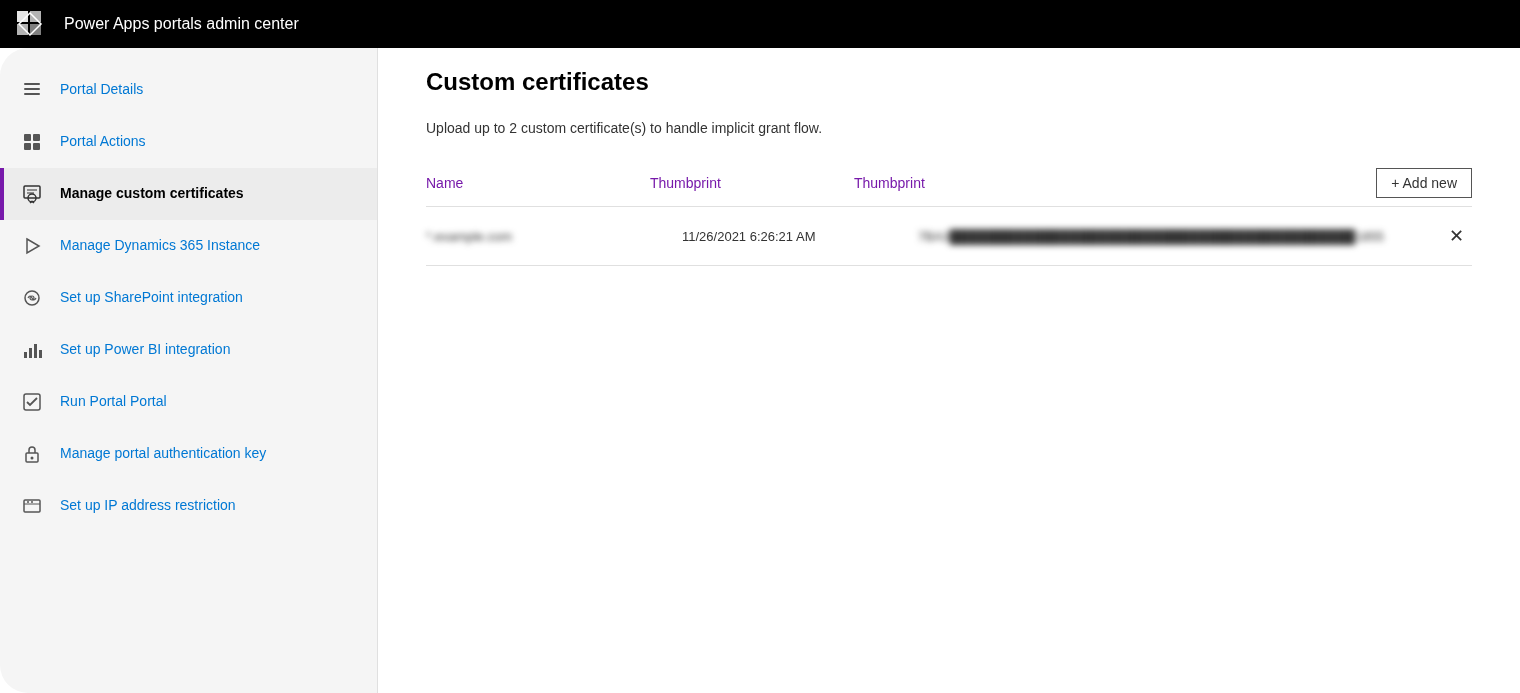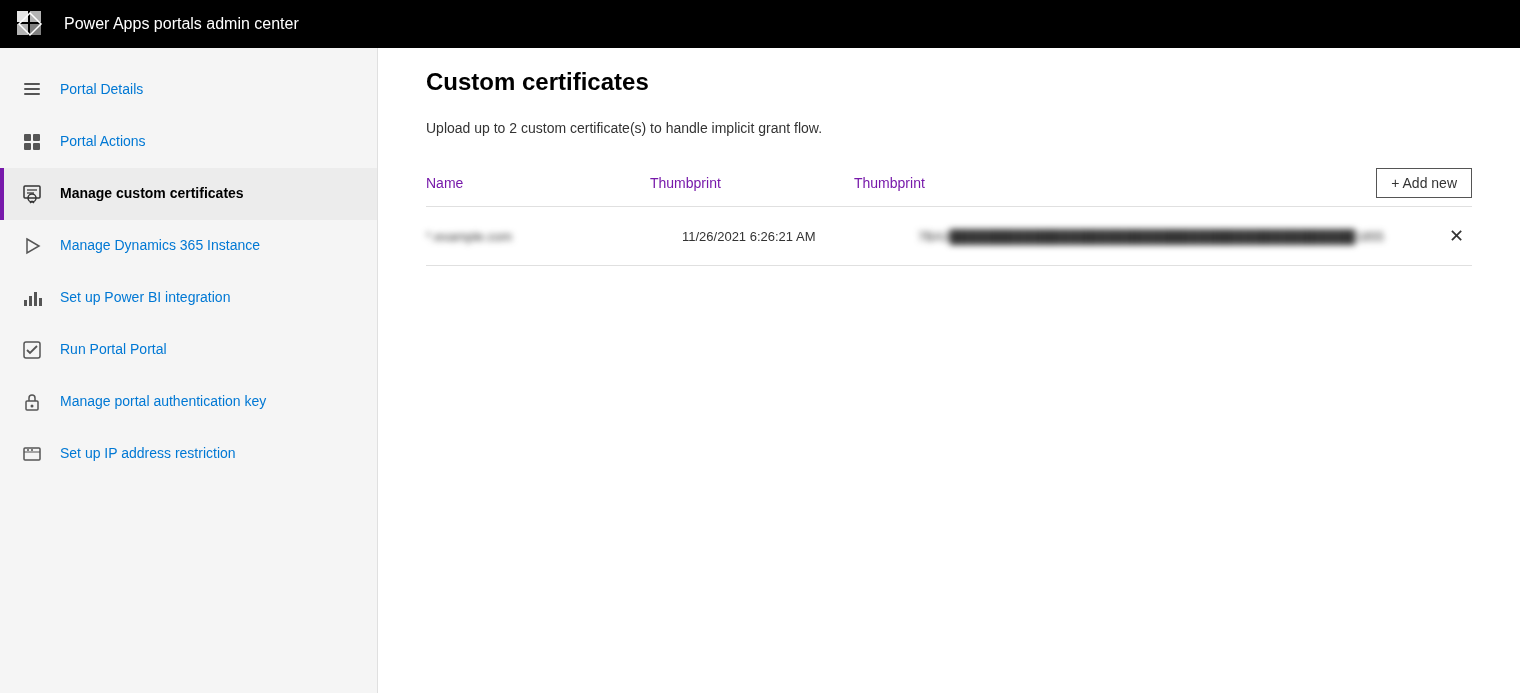--- a/index.html
+++ b/index.html
@@ -25,20 +25,21 @@
       font-size: 16px;
       font-weight: 400;
       color: #fff;
     }
 
     
     .layout {
       display: flex;
       flex: 1;
       overflow: hidden;
+      border-radius: 28px;
     }
 
     
     .sidebar {
       width: 378px;
       background: #f5f5f5;
       border-right: 1px solid #e0e0e0;
       overflow-y: auto;
       flex-shrink: 0;
       padding-top: 16px;
@@ -246,20 +247,30 @@
 
     <div class="sidebar-item">
       <span class="sidebar-item-icon">
         <svg width="20" height="20" viewBox="0 0 20 20" fill="none">
           <polygon points="5,3 17,10 5,17" stroke="#555" stroke-width="1.5" fill="none"></polygon>
         </svg>
       </span>
       <span class="sidebar-item-label">Manage Dynamics 365 Instance</span>
     </div>
 
+    <div class="sidebar-item">
+      <span class="sidebar-item-icon">
+        <svg width="20" height="20" viewBox="0 0 20 20" fill="none">
+          <circle cx="10" cy="10" r="7" stroke="#555" stroke-width="1.5"></circle>
+          <path d="M6 10 Q8 6 10 10 Q12 14 14 10" stroke="#555" stroke-width="1.2" fill="none"></path>
+          <circle cx="10" cy="10" r="2" stroke="#555" stroke-width="1.2" fill="none"></circle>
+        </svg>
+      </span>
+      <span class="sidebar-item-label">Set up SharePoint integration</span>
+    </div>
 
     <div class="sidebar-item">
       <span class="sidebar-item-icon">
         <svg width="20" height="20" viewBox="0 0 20 20" fill="none">
           <rect x="2" y="12" width="3" height="6" fill="#555"></rect>
           <rect x="7" y="8" width="3" height="10" fill="#555"></rect>
           <rect x="12" y="4" width="3" height="14" fill="#555"></rect>
           <rect x="17" y="10" width="3" height="8" fill="#555"></rect>
         </svg>
       </span>

